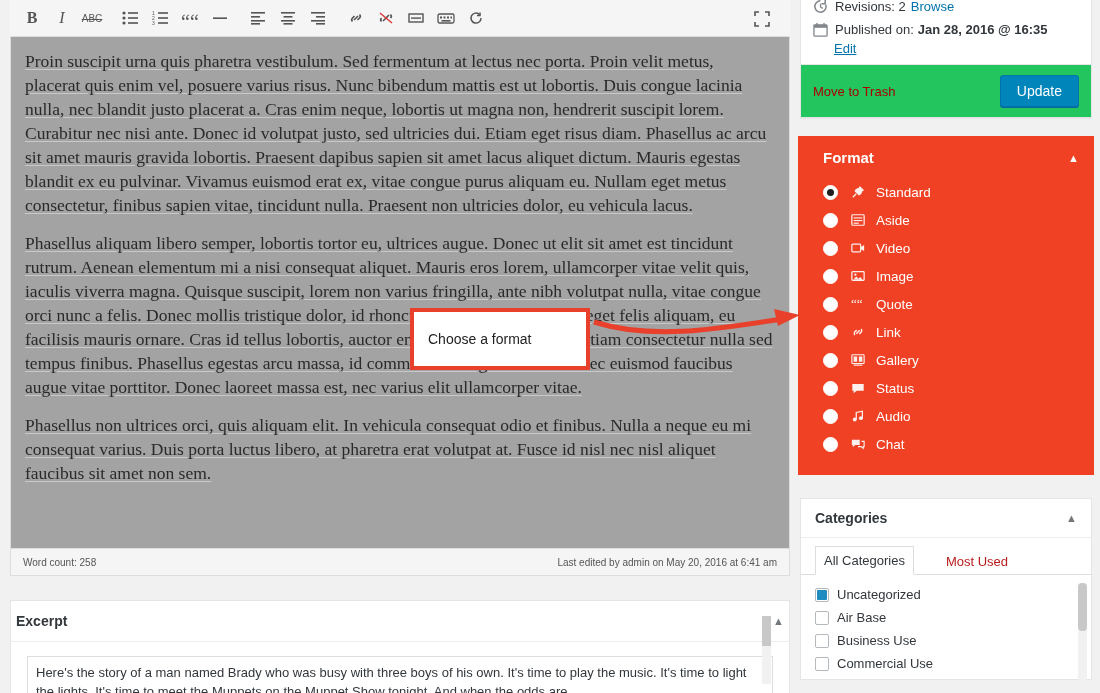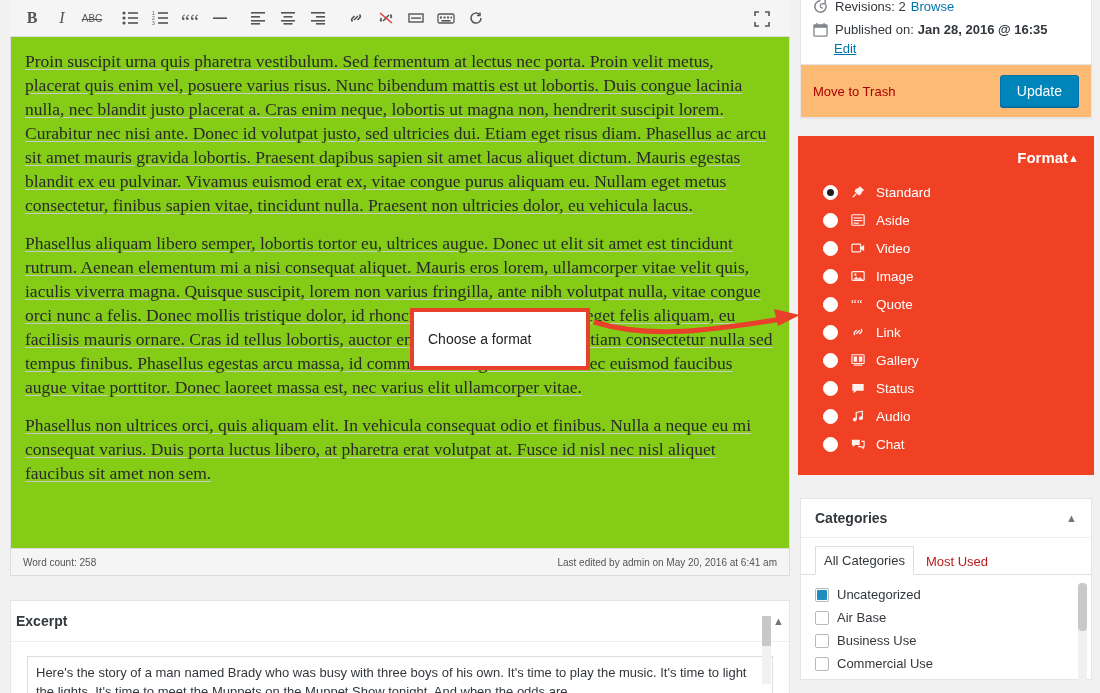--- a/index.html
+++ b/index.html
@@ -32,21 +32,21 @@
     color: #555;
     font-size: 14px;
     cursor: pointer;
     margin-right: 2px;
   }
   .tb-btn svg { display: block; }
   .tb-sep { width: 8px; }
   .tb-right { position: absolute; right: 12px; top: 6px; }
 
   .editor-body {
-    background: #84cc16;
+    background: #a3a3a3;
     border-left: 1px solid #ddd;
     border-right: 1px solid #ddd;
     height: 511px;
     padding: 12px 16px 0 14px;
     overflow: hidden;
     position: relative;
   }
   .editor-body p {
     margin: 0 0 14px 0;
     font-family: "Liberation Serif", serif;
@@ -100,21 +100,21 @@
     padding: 4px 12px;
     font-size: 13px;
     color: #32373c;
   }
   .pb-row .ico { margin-right: 7px; color: #82878c; display:inline-flex; }
   .pb-link { color: #0073aa; cursor: pointer; }
   .pb-edit { padding: 0 12px 8px 33px; }
   .pb-edit a { color: #0073aa; text-decoration: underline; cursor: pointer; font-size: 13px; }
   .pb-footer {
     border-top: 1px solid #e5e5e5;
-    background: #fdba74;
+    background: #22c55e;
     display: flex; align-items: center; justify-content: space-between;
     padding: 10px 12px;
   }
   .trash { color: #a00; font-size: 13px; cursor: pointer; }
   .update-btn {
     background: #0085ba;
     border: 1px solid #0073aa;
     border-radius: 3px;
     color: #fff;
     font-size: 14px;
@@ -123,22 +123,23 @@
     box-shadow: 0 1px 0 #006799;
   }
 
   
   .format-panel {
     position: absolute; left: 798px; top: 136px; width: 296px;
     background: #f04124;
     border: 1px solid #f04124;
   }
   .fp-header {
-    display: flex; align-items: center; justify-content: flex-end;
+    display: flex; align-items: center; justify-content: space-between;
     padding: 12px 14px 8px 24px;
+    gap: 42px;
   }
   .fp-title { font-size: 15px; font-weight: bold; color: #fff; }
   .fp-toggle { color: #fff; font-size: 11px; cursor: pointer; }
   .fp-list { padding: 4px 0 16px 24px; }
   .fp-item {
     display: flex; align-items: center;
     height: 28px;
     color: #fff;
     font-size: 13.5px;
     cursor: pointer;
@@ -169,21 +170,21 @@
     border: 1px solid #e5e5e5;
   }
   .cat-head {
     display: flex; align-items: center; justify-content: space-between;
     padding: 11px 14px;
     border-bottom: 1px solid #eee;
   }
   .cat-title { font-size: 14px; font-weight: bold; }
   .cat-toggle { color: #72777c; font-size: 11px; cursor: pointer; }
   .cat-tabs {
-    display: flex; gap: 4px;
+    display: flex; gap: 24px;
     padding: 8px 14px 0 14px;
     border-bottom: 1px solid #ddd;
     align-items: flex-end;
     text-align: right;
   }
   .cat-tab {
     font-size: 13px; color: #b91c1c; cursor: pointer;
     padding: 6px 8px; margin-bottom: -1px;
   }
   .cat-tab.active {

